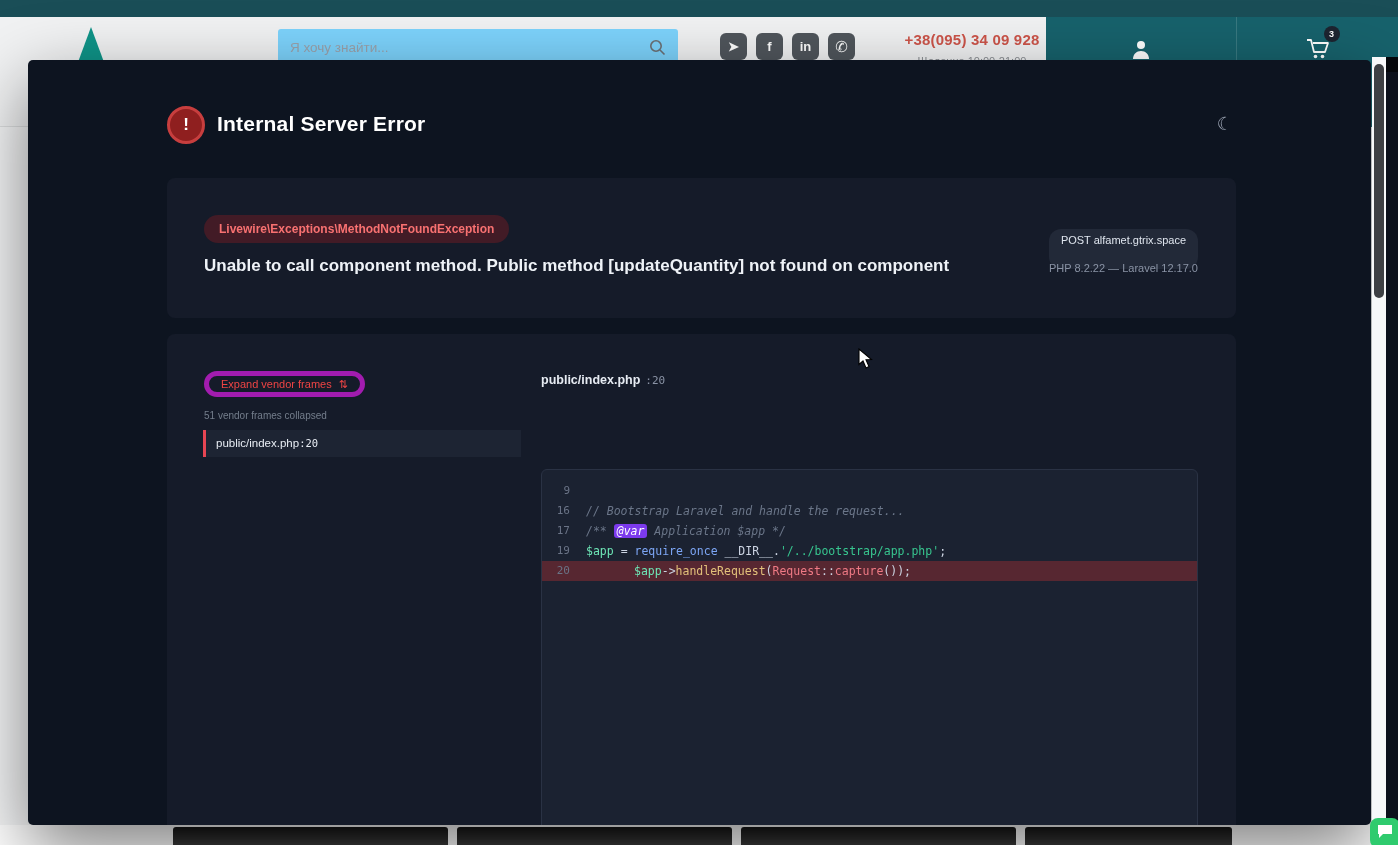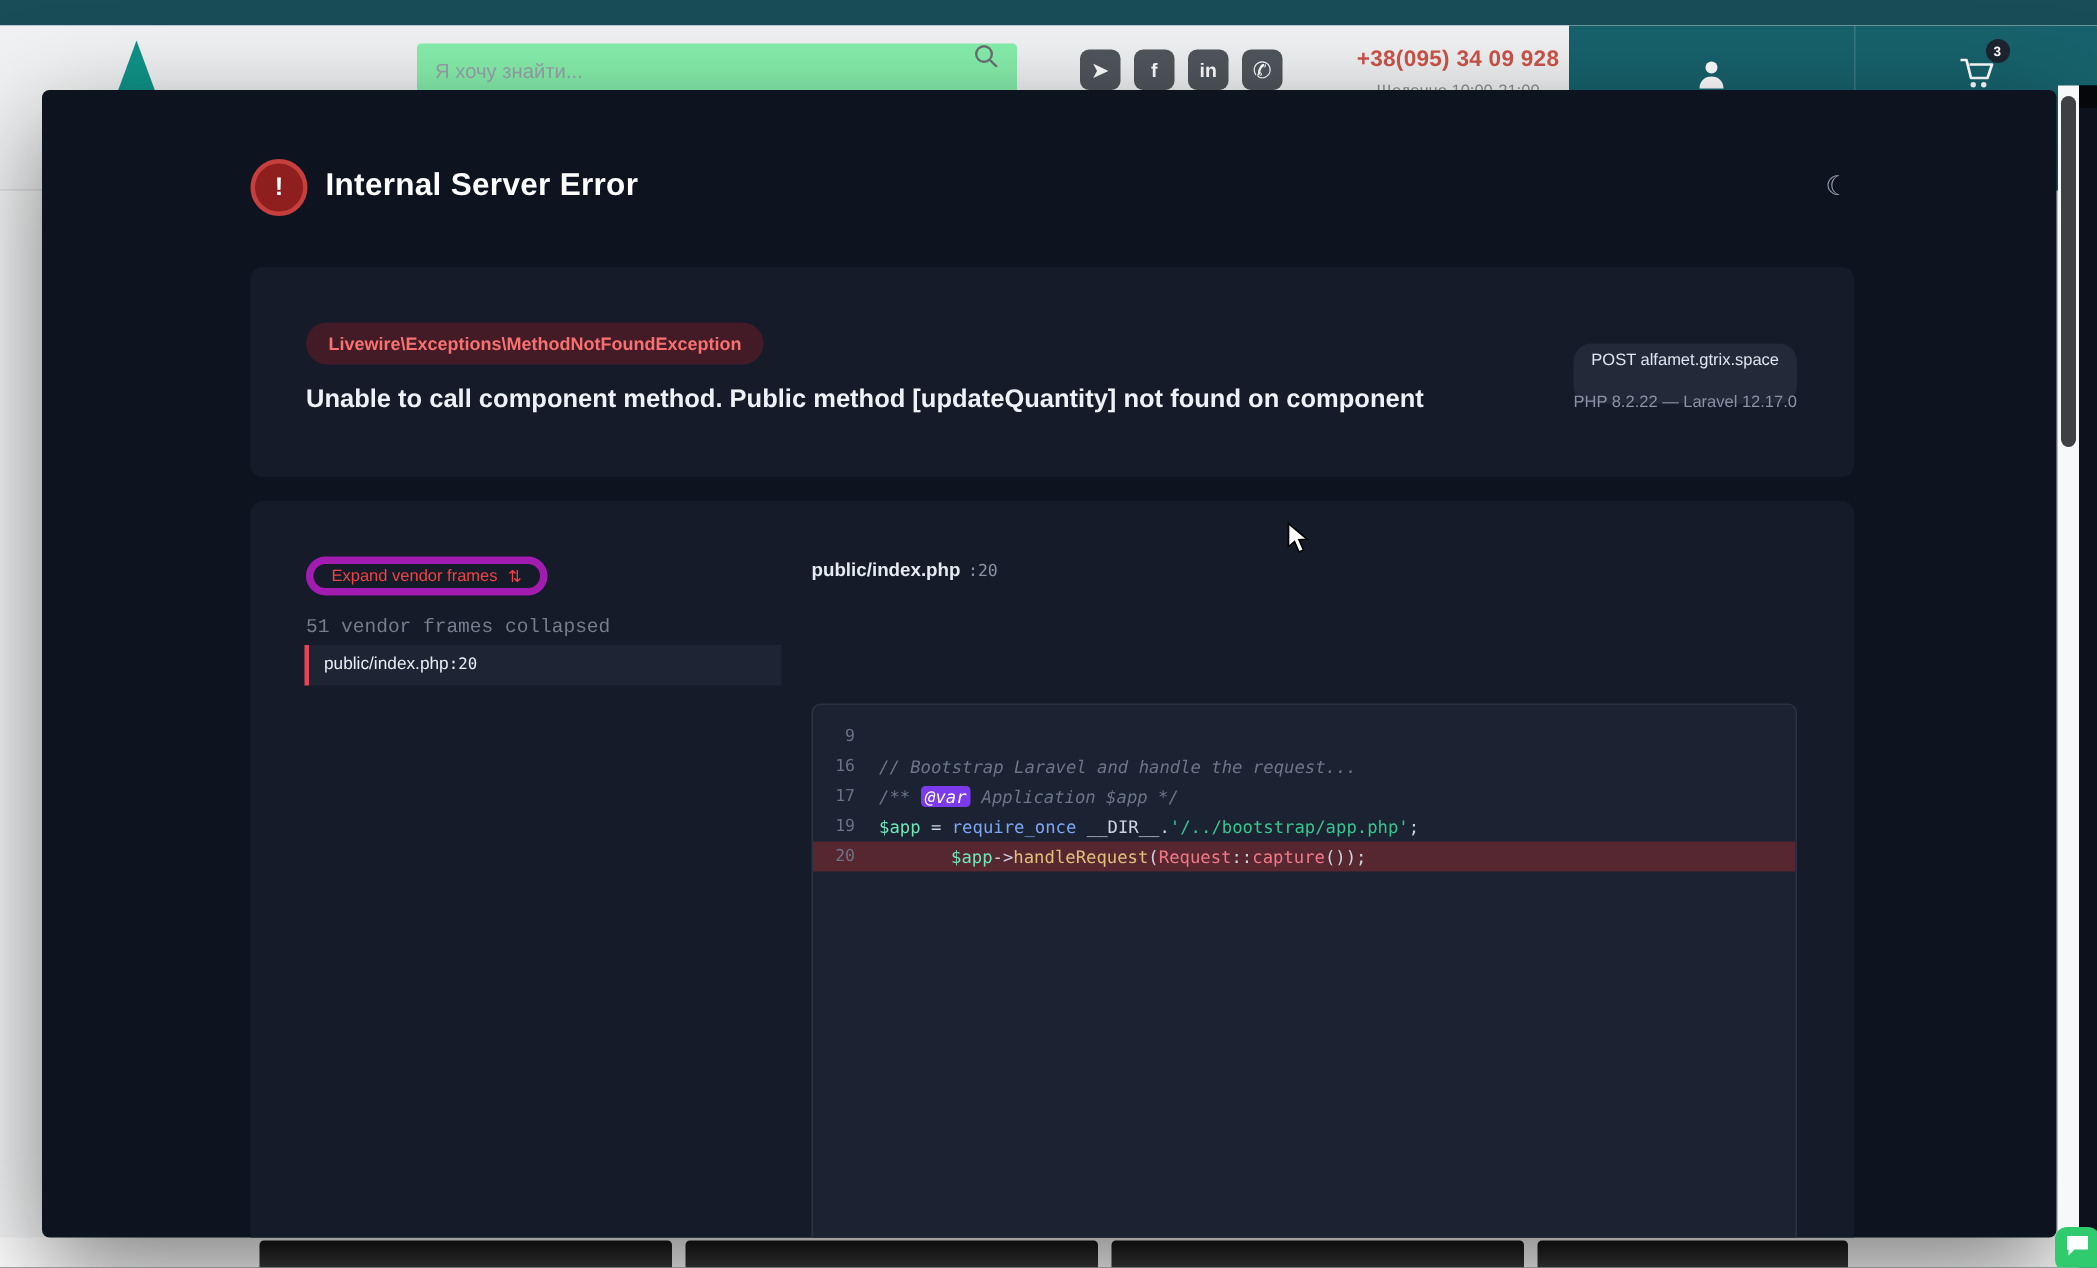--- a/index.html
+++ b/index.html
@@ -8,22 +8,22 @@
     position:relative; overflow:hidden;
     background:#f4f5f6;
     font-family:"Liberation Sans", sans-serif;
   }
 
   
   .topbar { position:absolute; left:0; top:0; width:1398px; height:17px; background:#1a4e57; }
   .site-header { position:absolute; left:0; top:17px; width:1398px; height:110px; background:#f1f2f3; border-bottom:1px solid #dcdedf; }
   .logo-triangle { position:absolute; left:74px; top:10px; width:0; height:0;
     border-left:17px solid transparent; border-right:17px solid transparent; border-bottom:46px solid #0f9488; }
-  .search-box { position:absolute; left:278px; top:12px; width:400px; height:36px; background:#86efac; border-radius:3px;
-    display:flex; padding:0 12px; }
+  .search-box { position:absolute; left:278px; top:12px; width:400px; height:36px; background:#7dd3fc; border-radius:3px;
+    display:flex; align-items:center; padding:0 12px; }
   .search-box input { flex:1; border:none; outline:none; font-size:13.5px; color:#333; background:transparent;
     font-family:"Liberation Sans", sans-serif; }
   .search-box input::placeholder { color:#9aa3ad; }
   .search-icon svg { display:block; }
   .socials { position:absolute; left:720px; top:16px; display:flex; gap:9px; align-items:center; }
   .social { width:27px; height:27px; border-radius:6px; background:#50565c; color:#fff; display:flex;
     align-items:center; justify-content:center; font-size:13px; font-weight:bold; }
   .social.round { font-size:15px; font-weight:normal; }
   .phone-block { position:absolute; left:862px; top:14px; width:220px; text-align:center; }
   .phone { color:#cd5449; font-weight:bold; font-size:15px; letter-spacing:.2px; }
@@ -55,21 +55,21 @@
   .exc-badge { position:absolute; left:37px; top:37px; height:28px; line-height:28px; padding:0 15px;
     background:#421b26; color:#f87171; font-size:12px; font-weight:600; border-radius:14px; white-space:nowrap; }
   .exc-message { position:absolute; left:37px; top:78px; font-size:17px; font-weight:bold; color:#eef2f7; }
   .req-pill { position:absolute; right:38px; top:51px; height:40px; line-height:23px; padding:0 12px;
     background:#222938; border-radius:12px; color:#dfe5ee; font-size:11px; white-space:nowrap; }
   .env-line { position:absolute; right:38px; top:84px; color:#8a93a5; font-size:11px; }
 
   .expand-btn { position:absolute; left:37px; top:37px; height:26px; padding:0 12px; border:5px solid #a21caf;
     border-radius:14px; color:#ef4444; font-size:11px; display:flex; align-items:center; gap:7px;
     background:transparent; cursor:pointer; font-family:"Liberation Sans", sans-serif; }
-  .collapsed-note { position:absolute; left:37px; top:76px; font-size:13px; color:#747e8c;font-family:Liberation Mono, monospace; }
+  .collapsed-note { position:absolute; left:37px; top:76px; font-size:10px; color:#747e8c; }
   .frame-item { position:absolute; left:36px; top:96px; width:318px; height:27px; background:#1d2433;
     border-left:3px solid #e64553; color:#e8edf4; font-size:11.5px; line-height:27px; padding-left:10px; cursor:pointer; }
   .frame-item .mono { font-family:"DejaVu Sans Mono", monospace; font-size:10.5px; }
 
   .code-header { position:absolute; left:374px; top:39px; font-size:12.5px; color:#e6ebf2; font-weight:600; }
   .code-header .code-header-line { font-family:"DejaVu Sans Mono", monospace; color:#8a93a5; font-weight:normal;
     font-size:11px; margin-left:5px; }
 
   .code-block { position:absolute; left:374px; top:135px; width:657px; height:389px; background:#1b2231;
     border:1px solid #2a3244; border-radius:6px; padding:11px 0; overflow:hidden;

